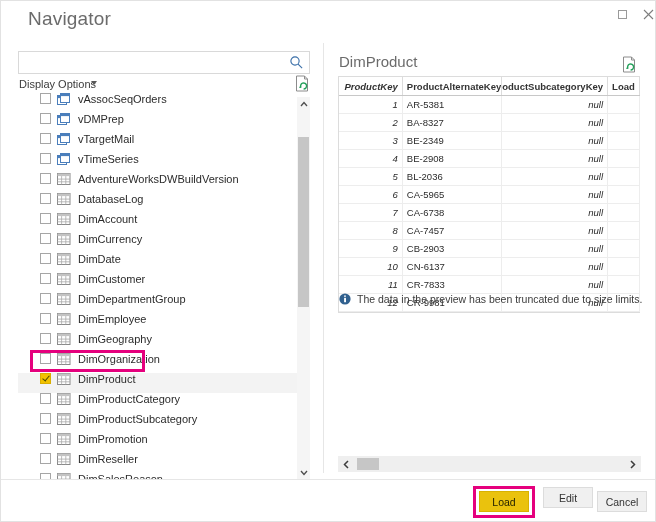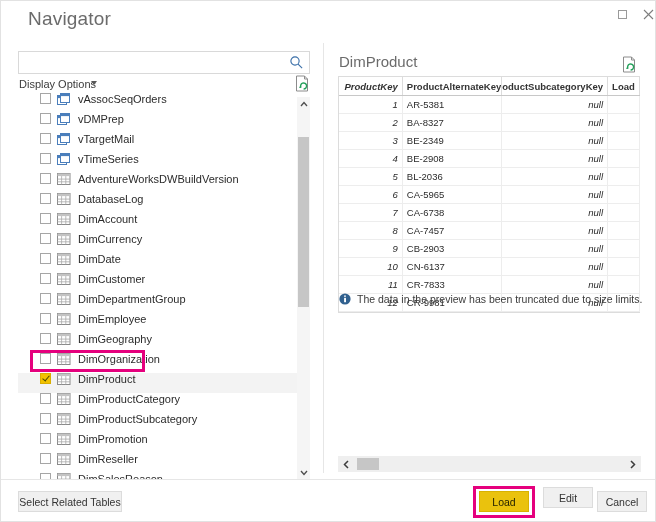--- a/index.html
+++ b/index.html
@@ -702,21 +702,20 @@
     </div>
     <div class="hsb-thumb"></div>
     <div class="hsb-arrow hsb-right">
       <svg width="6" height="9" viewBox="0 0 6 9">
         <path d="M1,1 L4.5,4.5 L1,8" fill="none" stroke="#3d3d3d" stroke-width="1.5"></path>
       </svg>
     </div>
   </div>
 
   <div class="footer-sep"></div>
-  <button class="btn btn-related">Select Related Tables</button>
   <button class="btn btn-load">Load</button>
   <button class="btn btn-edit">Edit</button>
   <button class="btn btn-cancel">Cancel</button>
 
   <div class="hl hl-row"></div>
   <div class="hl hl-load"></div>
 
 </div>
 
 </body></html>

